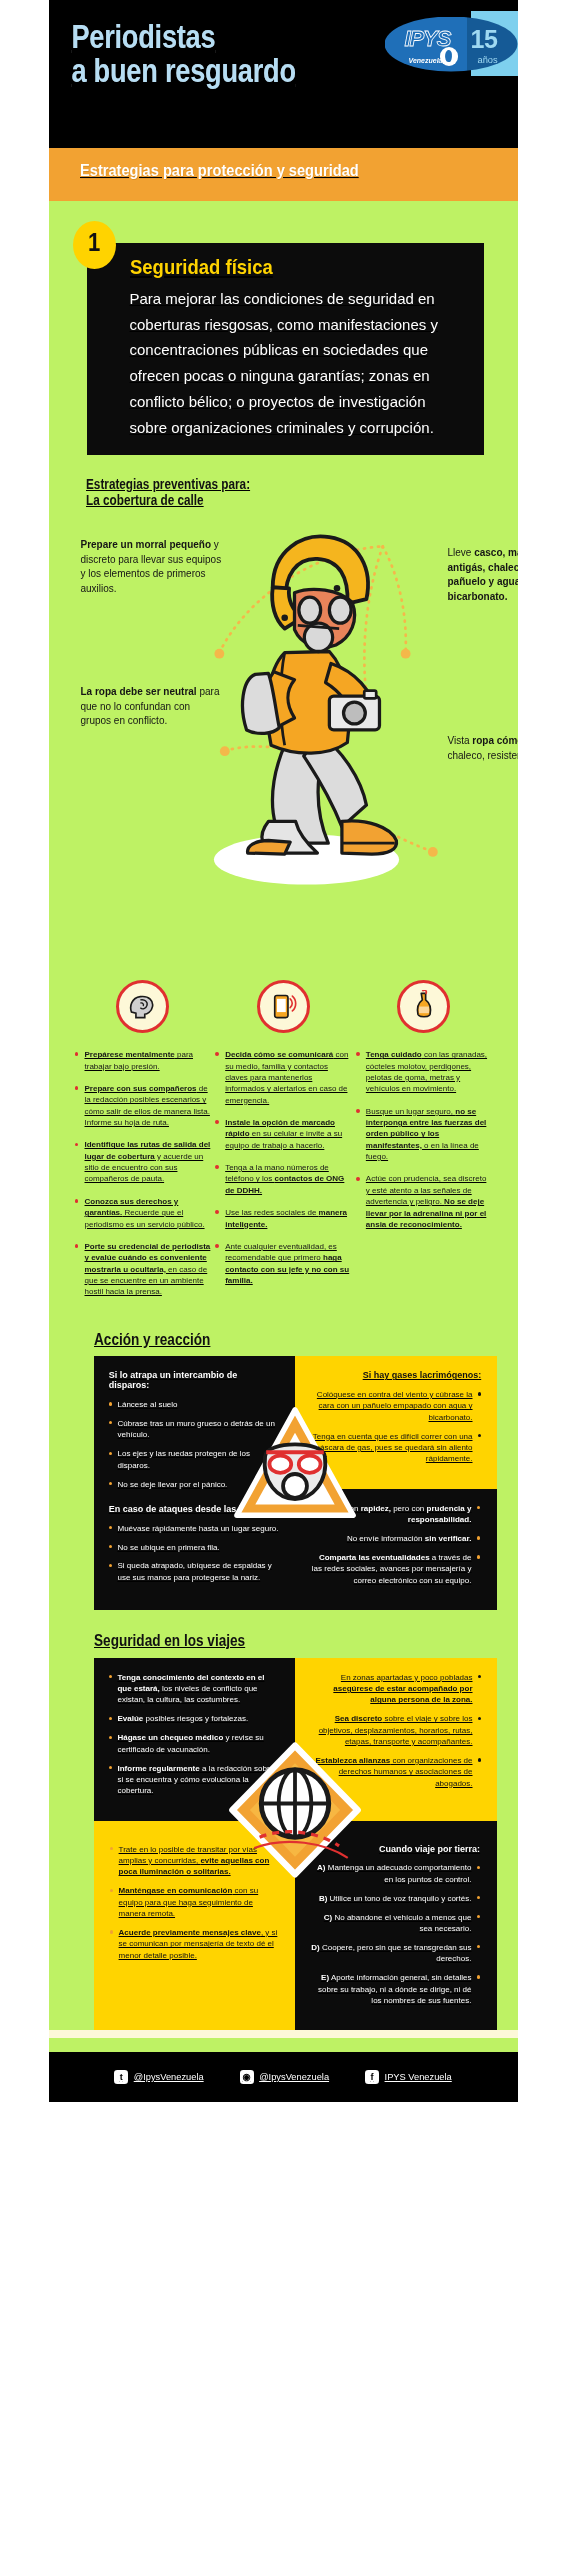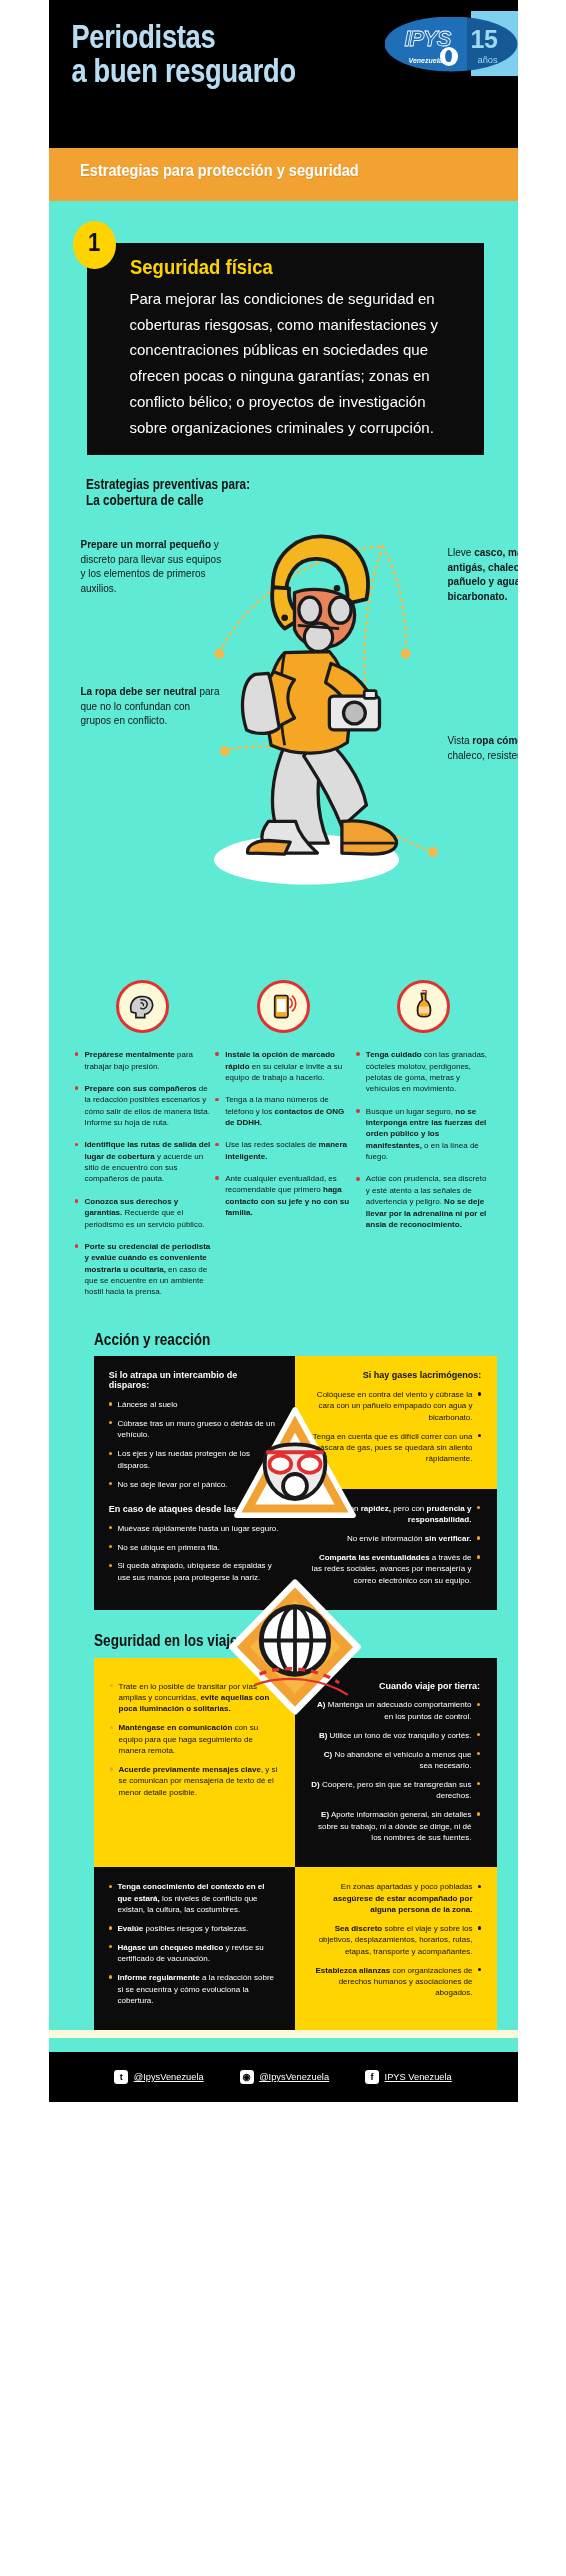--- a/index.html
+++ b/index.html
@@ -4,23 +4,24 @@
 <title>Periodistas a buen resguardo</title>
 <style>
   * { box-sizing: border-box; margin: 0; padding: 0; }
   html, body {
     background: #ffffff;
     font-family: "Liberation Sans", sans-serif;
   }
   .page {
     width: 469px;
     margin: 0 auto;
-    background: #5eead4;
+    background: #bef264;
     position: relative;
     overflow: hidden;
+    text-decoration: underline;
   }
 
   
   .header {
     background: #000000;
     padding: 18.5px 0 12px 0;
     position: relative;
     min-height: 148px;
   }
   .header-title {
@@ -484,20 +485,21 @@
     <div class="col3">
       <div class="icon-circle">
         <svg width="32" height="32" viewBox="0 0 58 58">
           <rect x="14" y="10" width="24" height="40" rx="4" fill="#f5a623" stroke="#1a1a1a" stroke-width="3"></rect>
           <rect x="18" y="16" width="16" height="24" fill="#ffffff"></rect>
           <path d="M42 16 C 47 20, 47 28, 42 32" fill="none" stroke="#e03030" stroke-width="3" stroke-linecap="round"></path>
           <path d="M46 11 C 54 18, 54 31, 46 38" fill="none" stroke="#e03030" stroke-width="3" stroke-linecap="round"></path>
         </svg>
       </div>
       <ul class="bl">
+        <li><b>Decida cómo se comunicará</b><span> con su medio, familia y contactos claves para mantenerlos informados y alertarlos en caso de emergencia.</span></li>
         <li><b>Instale la opción de marcado rápido</b><span> en su celular e invite a su equipo de trabajo a hacerlo.</span></li>
         <li><span>Tenga a la mano números de teléfono y los </span><b>contactos de ONG de DDHH.</b></li>
         <li><span>Use las redes sociales de </span><b>manera inteligente.</b></li>
         <li><span>Ante cualquier eventualidad, es recomendable que primero </span><b>haga contacto con su jefe y no con su  familia.</b></li>
       </ul>
     </div>
 
     <div class="col3">
       <div class="icon-circle">
         <svg width="32" height="32" viewBox="0 0 58 58">
@@ -555,20 +557,38 @@
       <path d="M115 60 L188 192 L42 192 Z" fill="#ffffff"></path>
       <path d="M60 104 C 60 74, 170 74, 170 104 C 176 152, 146 182, 115 182 C 84 182, 54 152, 60 104 Z" fill="#ebebeb" stroke="#1a1a1a" stroke-width="7" stroke-linejoin="round"></path>
       <ellipse cx="88" cy="118" rx="20" ry="16" fill="#ffffff" stroke="#e03030" stroke-width="7"></ellipse>
       <ellipse cx="142" cy="118" rx="20" ry="16" fill="#ffffff" stroke="#e03030" stroke-width="7"></ellipse>
       <circle cx="115" cy="158" r="22" fill="#ffffff" stroke="#1a1a1a" stroke-width="7"></circle>
       <path d="M62 96 L168 96" stroke="#e03030" stroke-width="7"></path>
     </svg>
   </div>
 
   <div class="sec-head">Seguridad en los viajes</div>
+  <div class="two-panel">
+    <div class="panel-black">
+      <ul class="pl">
+        <li><b>Tenga conocimiento del contexto en el que estará,</b><span> los niveles de conflicto que existan, la cultura, las costumbres.</span></li>
+        <li><b>Evalúe</b><span> posibles riesgos y fortalezas.</span></li>
+        <li><b>Hágase un chequeo médico</b><span> y revise su certificado de vacunación.</span></li>
+        <li><b>Informe regularmente</b><span> a la redacción sobre si se encuentra y cómo evoluciona la cobertura.</span></li>
+      </ul>
+    </div>
+    <div class="panel-yellow">
+      <ul class="pr">
+        <li><span>En zonas apartadas y poco pobladas </span><b>asegúrese de estar acompañado por alguna persona de la zona.</b></li>
+        <li><b>Sea discreto</b><span> sobre el viaje y sobre los objetivos, desplazamientos, horarios, rutas, etapas, transporte y acompañantes.</span></li>
+        <li><b>Establezca alianzas</b><span> con organizaciones de derechos humanos y asociaciones de abogados.</span></li>
+      </ul>
+    </div>
+  </div>
+
   <div class="two-panel" style="margin-top:0;">
     <div class="panel-yellow" style="text-align:left;padding-top:23px;">
       <ul class="pl">
         <li><span>Trate en lo posible de transitar por vías amplias y concurridas, </span><b>evite aquellas con poca iluminación o solitarias.</b></li>
         <li><b>Manténgase en comunicación</b><span> con su equipo para que haga seguimiento de manera remota.</span></li>
         <li><b>Acuerde previamente mensajes clave</b><span>, y si se comunican por mensajería de texto dé el menor detalle posible.</span></li>
       </ul>
     </div>
     <div class="panel-black" style="text-align:right;padding-top:23px;">
       <h3 style="text-align:right;">Cuando viaje por tierra:</h3>
@@ -583,38 +603,20 @@
 
     <svg class="plane-overlay" style="top:-82px;" viewBox="0 0 250 260">
       <path d="M125 12 L240 130 L125 248 L10 130 Z" fill="#f2a232" stroke="#ffffff" stroke-width="12" stroke-linejoin="round"></path>
       <path d="M125 44 L208 130 L125 216 L42 130 Z" fill="#f7b742"></path>
       <circle cx="125" cy="118" r="62" fill="#ffffff" stroke="#1a1a1a" stroke-width="9"></circle>
       <path d="M63 118 L187 118 M125 56 L125 180" stroke="#1a1a1a" stroke-width="7"></path>
       <ellipse cx="125" cy="118" rx="30" ry="62" fill="none" stroke="#1a1a1a" stroke-width="7"></ellipse>
       <path d="M60 180 C 110 160, 170 172, 206 196" fill="none" stroke="#e03030" stroke-width="6" stroke-dasharray="13 11"></path>
       <path d="M50 200 C 108 178, 180 190, 222 218" fill="none" stroke="#e03030" stroke-width="4"></path>
     </svg>
-  </div>
-
-  <div class="two-panel">
-    <div class="panel-black">
-      <ul class="pl">
-        <li><b>Tenga conocimiento del contexto en el que estará,</b><span> los niveles de conflicto que existan, la cultura, las costumbres.</span></li>
-        <li><b>Evalúe</b><span> posibles riesgos y fortalezas.</span></li>
-        <li><b>Hágase un chequeo médico</b><span> y revise su certificado de vacunación.</span></li>
-        <li><b>Informe regularmente</b><span> a la redacción sobre si se encuentra y cómo evoluciona la cobertura.</span></li>
-      </ul>
-    </div>
-    <div class="panel-yellow">
-      <ul class="pr">
-        <li><span>En zonas apartadas y poco pobladas </span><b>asegúrese de estar acompañado por alguna persona de la zona.</b></li>
-        <li><b>Sea discreto</b><span> sobre el viaje y sobre los objetivos, desplazamientos, horarios, rutas, etapas, transporte y acompañantes.</span></li>
-        <li><b>Establezca alianzas</b><span> con organizaciones de derechos humanos y asociaciones de abogados.</span></li>
-      </ul>
-    </div>
   </div>
 
   <div class="strip-yellow"></div>
 
   <div class="footer">
     <a class="social" href="#">
       <span class="sq-icon">t</span>
       <span>@IpysVenezuela</span>
     </a>
     <a class="social" href="#">

